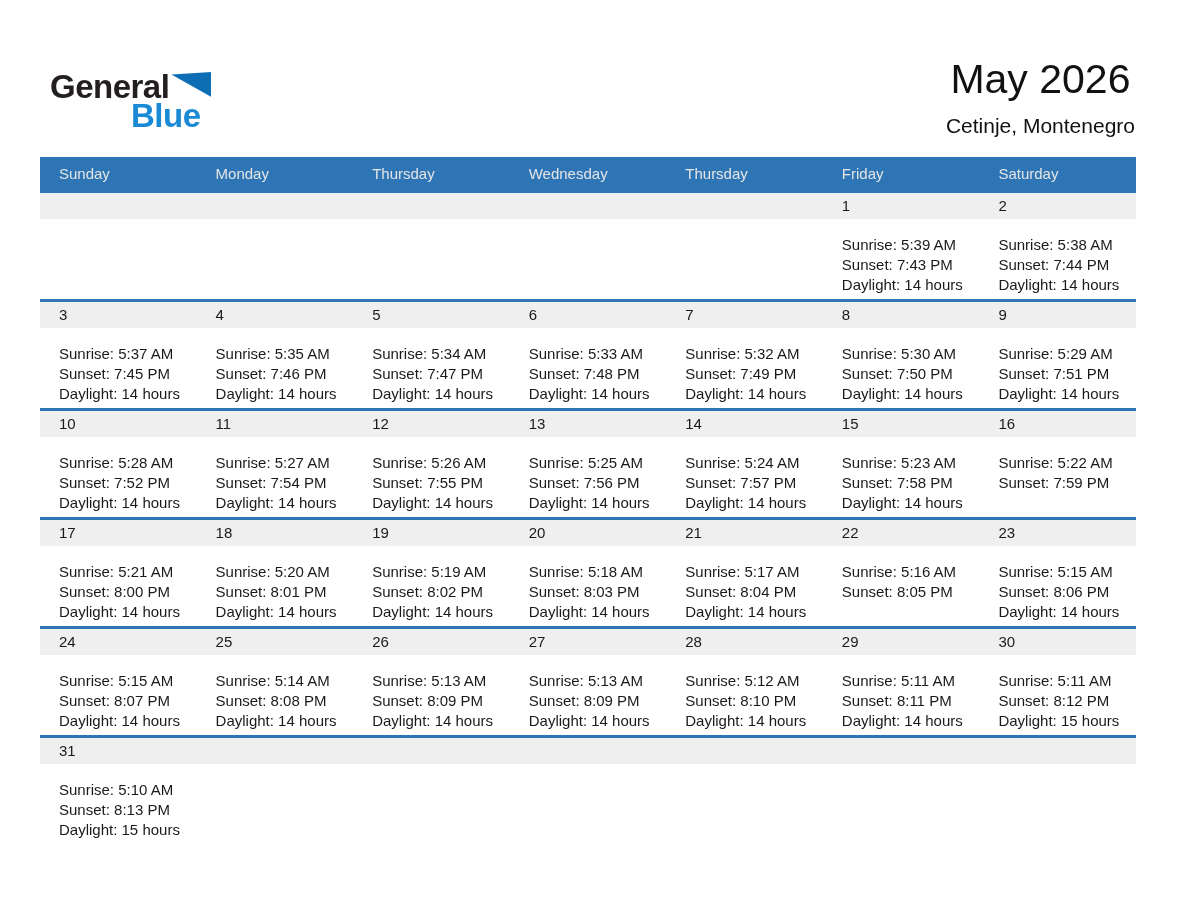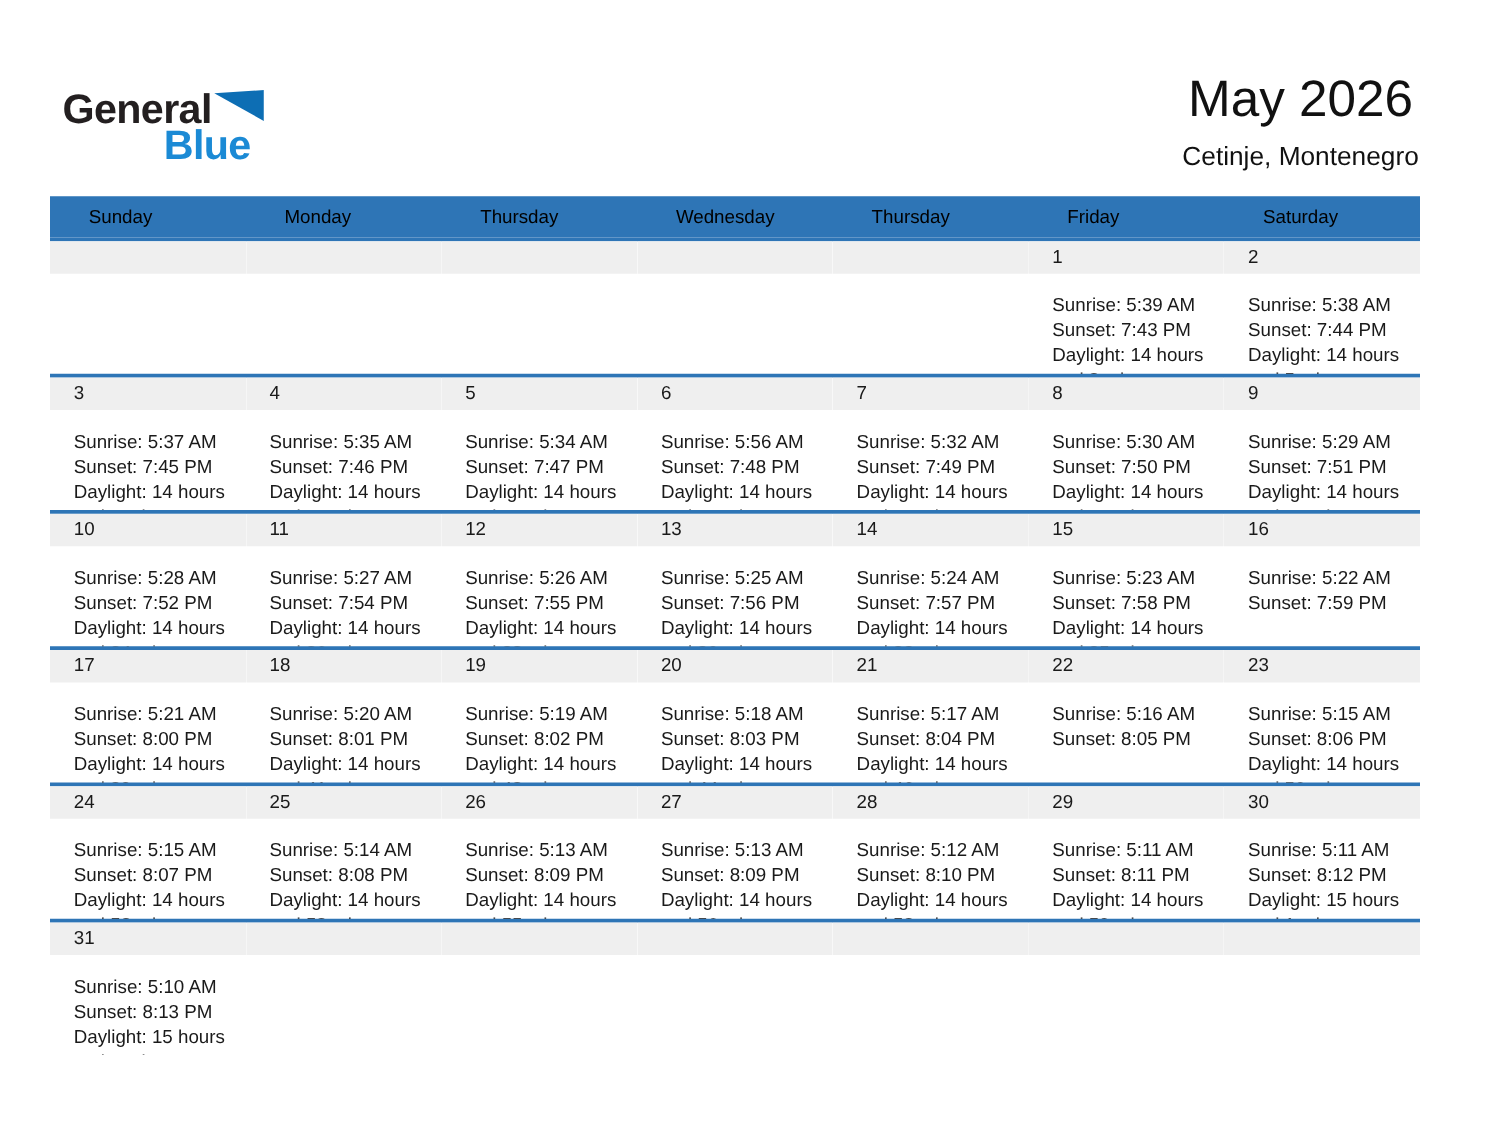--- a/index.html
+++ b/index.html
@@ -48,22 +48,22 @@
   
   .calendar{
     position:absolute;left:40px;top:157px;width:1096px;
   }
   .weekday-row{
     display:grid;grid-template-columns:repeat(7,1fr);
     background:var(--header-blue);
     height:33px;
   }
   .weekday{
-    color:#000000;font-size:15px;line-height:33px;
-    padding-left:31px;white-space:nowrap;overflow:hidden;
+    color:#e5e5e5;font-size:15px;line-height:33px;
+    padding-left:19px;white-space:nowrap;overflow:hidden;
   }
   .week-row{
     display:grid;grid-template-columns:repeat(7,1fr);
     border-top:3px solid var(--header-blue);
     height:109px;
   }
   .cell{overflow:hidden;}
   .daynum{
     background:var(--band-gray);
     height:26px;line-height:26px;
@@ -181,21 +181,21 @@
     <div class="daynum">5</div>
     <div class="day-details">
       <div class="line">Sunrise: 5:34 AM</div>
       <div class="line">Sunset: 7:47 PM</div>
       <div class="line">Daylight: 14 hours and 12 minutes.</div>
     </div>
   </div>
         <div class="cell">
     <div class="daynum">6</div>
     <div class="day-details">
-      <div class="line">Sunrise: 5:56 AM</div>
+      <div class="line">Sunrise: 5:33 AM</div>
       <div class="line">Sunset: 7:48 PM</div>
       <div class="line">Daylight: 14 hours and 15 minutes.</div>
     </div>
   </div>
         <div class="cell">
     <div class="daynum">7</div>
     <div class="day-details">
       <div class="line">Sunrise: 5:32 AM</div>
       <div class="line">Sunset: 7:49 PM</div>
       <div class="line">Daylight: 14 hours and 17 minutes.</div>

